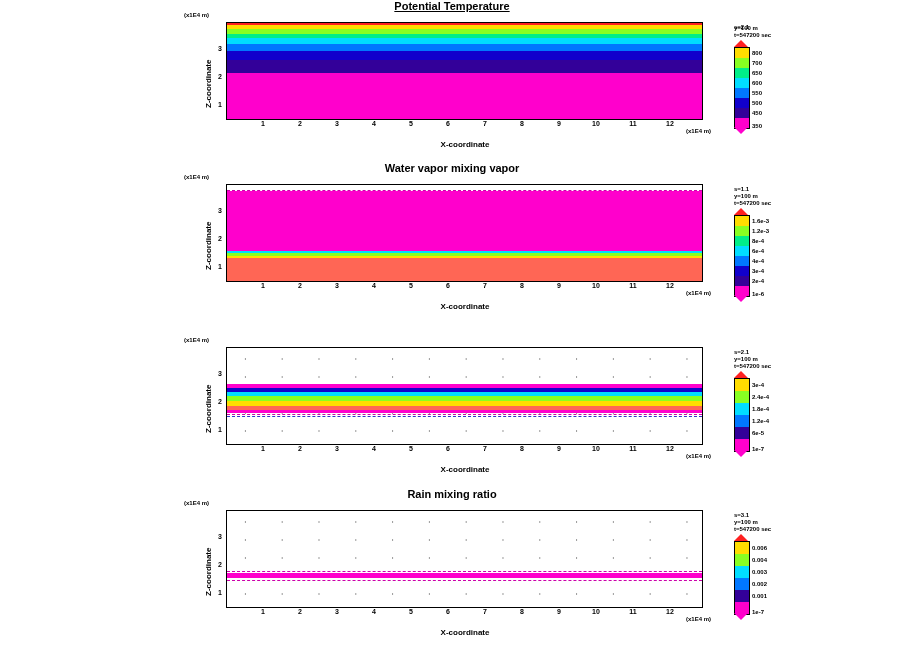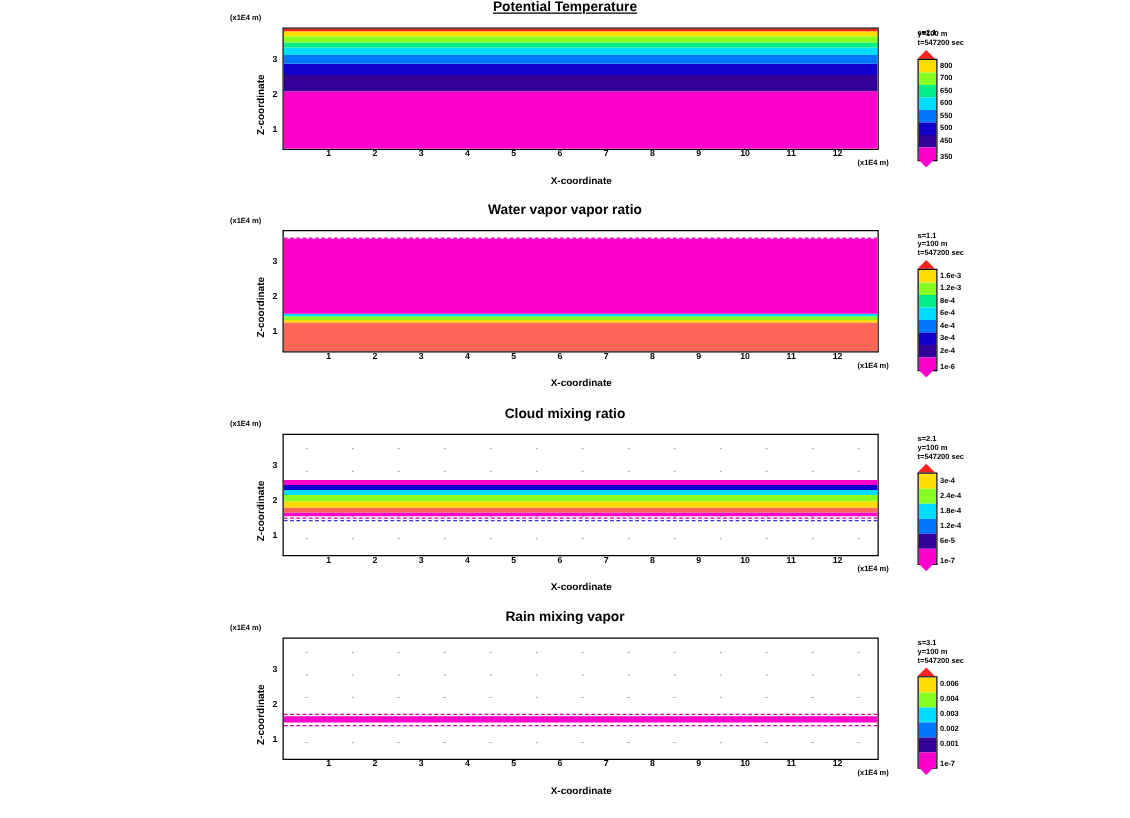--- a/index.html
+++ b/index.html
@@ -85,21 +85,21 @@
     <div class="cbar-label" style="left:18px;top:46px;">650</div>
     <div class="cbar-label" style="left:18px;top:56px;">600</div>
     <div class="cbar-label" style="left:18px;top:66px;">550</div>
     <div class="cbar-label" style="left:18px;top:76px;">500</div>
     <div class="cbar-label" style="left:18px;top:86px;">450</div>
     <div class="cbar-label" style="left:18px;top:99px;">350</div>
   </div>
 </div>
 
 <div class="panel" style="top:162px;height:162px;">
-  <div class="title" style="top:0px;">Water vapor vapor ratio</div>
+  <div class="title" style="top:0px;">Water vapor mixing vapor</div>
   <div class="units-left" style="left:184px;top:12px;">(x1E4 m)</div>
   <div class="ylabel" style="left:204px;top:108px;">Z-coordinate</div>
   <div class="plot" style="left:226px;top:22px;width:475px;height:96px;">
     <div class="dotgrid"></div>
     <div class="band" style="bottom:0%;height:23.5%;background:#ff6655;"></div>
     <div class="band" style="bottom:23.5%;height:2.9%;background:#ffdd00;"></div>
     <div class="band" style="bottom:26.4%;height:2.4%;background:#88ff22;"></div>
     <div class="band" style="bottom:28.8%;height:2.4%;background:#00ddff;"></div>
     <div class="band" style="bottom:31.2%;height:62.9%;background:#ff00cc;"></div>
     <div class="contour" style="bottom:94.1%;border-top-color:#cc00aa;"></div>
@@ -142,21 +142,20 @@
     <div class="cbar-label" style="left:18px;top:52px;">8e-4</div>
     <div class="cbar-label" style="left:18px;top:62px;">6e-4</div>
     <div class="cbar-label" style="left:18px;top:72px;">4e-4</div>
     <div class="cbar-label" style="left:18px;top:82px;">3e-4</div>
     <div class="cbar-label" style="left:18px;top:92px;">2e-4</div>
     <div class="cbar-label" style="left:18px;top:105px;">1e-6</div>
   </div>
 </div>
 
 <div class="panel" style="top:325px;height:162px;">
-  <div class="title" style="top:0px;">Cloud mixing ratio</div>
   <div class="units-left" style="left:184px;top:12px;">(x1E4 m)</div>
   <div class="ylabel" style="left:204px;top:108px;">Z-coordinate</div>
   <div class="plot" style="left:226px;top:22px;width:475px;height:96px;">
     <div class="dotgrid"></div>
     <div class="band" style="bottom:32.4%;height:3.5%;background:#ff00cc;"></div>
     <div class="band" style="bottom:35.9%;height:3.5%;background:#ff6655;"></div>
     <div class="band" style="bottom:39.4%;height:5.3%;background:#ffdd00;"></div>
     <div class="band" style="bottom:44.7%;height:5.3%;background:#88ff22;"></div>
     <div class="band" style="bottom:50.0%;height:4.7%;background:#00ddff;"></div>
     <div class="band" style="bottom:54.7%;height:4.1%;background:#1100cc;"></div>
@@ -198,21 +197,21 @@
     <div class="cbar-label" style="left:18px;top:33px;">3e-4</div>
     <div class="cbar-label" style="left:18px;top:45px;">2.4e-4</div>
     <div class="cbar-label" style="left:18px;top:57px;">1.8e-4</div>
     <div class="cbar-label" style="left:18px;top:69px;">1.2e-4</div>
     <div class="cbar-label" style="left:18px;top:81px;">6e-5</div>
     <div class="cbar-label" style="left:18px;top:97px;">1e-7</div>
   </div>
 </div>
 
 <div class="panel" style="top:488px;height:166px;">
-  <div class="title" style="top:0px;">Rain mixing vapor</div>
+  <div class="title" style="top:0px;">Rain mixing ratio</div>
   <div class="units-left" style="left:184px;top:12px;">(x1E4 m)</div>
   <div class="ylabel" style="left:204px;top:108px;">Z-coordinate</div>
   <div class="plot" style="left:226px;top:22px;width:475px;height:96px;">
     <div class="dotgrid"></div>
     <div class="band" style="bottom:30.0%;height:5.3%;background:#ff00cc;"></div>
     <div class="contour" style="bottom:36.5%;border-top-color:#cc00aa;"></div>
     <div class="contour" style="bottom:27.5%;border-top-color:#cc00aa;"></div>
   </div>
   <div class="ytick" style="left:210px;top:104px;width:12px;">1</div>
   <div class="ytick" style="left:210px;top:76px;width:12px;">2</div>

